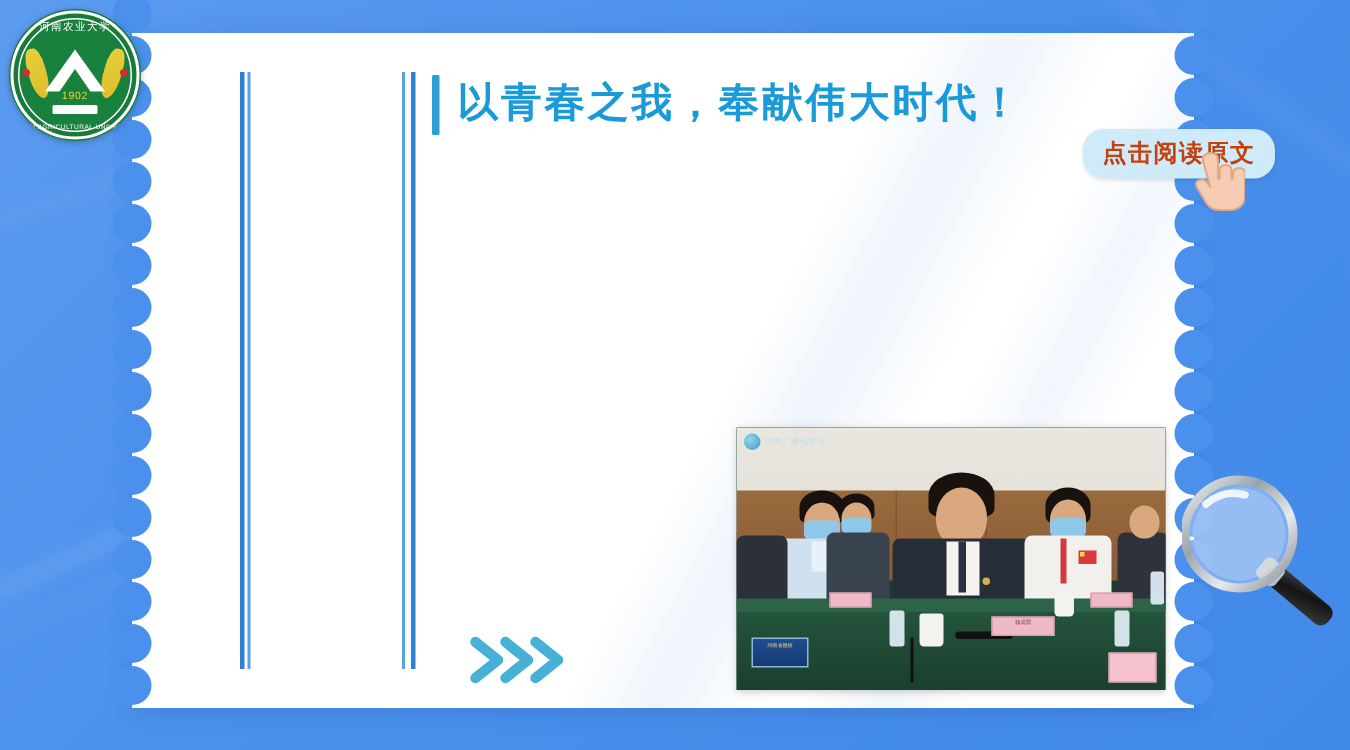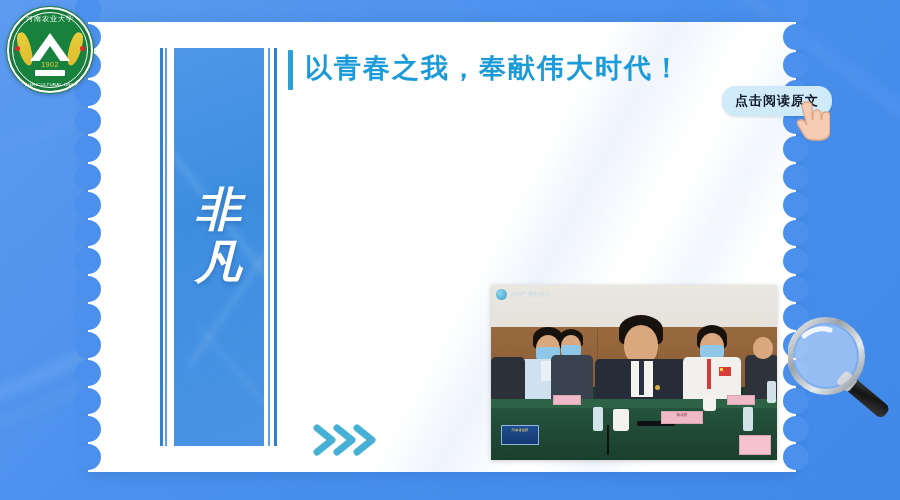--- a/index.html
+++ b/index.html
@@ -139,22 +139,22 @@
   }
   .accent-bar{width:5px;height:40px;background:#2e9fd6;border-radius:1px;}
   .headline-text{
     font-size:27px;font-weight:700;color:#1a9ad9;letter-spacing:2px;
     white-space:nowrap;
   }
 
   
   .cta{
     position:absolute;left:722px;top:86px;
-    background:#cfeaf8;color:#0f172a;
-    font-size:13px;font-weight:700;letter-spacing:1px;
+    background:#cfeaf8;color:#c2410c;
+    font-size:16px;font-weight:700;letter-spacing:1px;
     padding:6px 13px;border-radius:14px;white-space:nowrap;
     box-shadow:0 1px 3px rgba(0,0,0,.12);
   }
   .hand{
     position:absolute;left:790px;top:99px;width:40px;height:42px;
   }
 
   
   .body-text{
     position:absolute;left:284px;top:140px;width:540px;
@@ -272,26 +272,20 @@
     <div class="roof-cut"></div>
     <div class="book"></div>
     <div class="year">1902</div>
     <div class="botname">HENAN AGRICULTURAL UNIVERSITY</div>
     <div class="ring-outer"></div>
   </div>
 
   <div class="banner-wrap">
     <div class="stripe st1"></div>
     <div class="stripe thin st2"></div>
-    <div class="banner">
-      <div class="fold f1"></div>
-      <div class="fold f2"></div>
-      <div class="fold f3"></div>
-      <div class="banner-text">非凡</div>
-    </div>
     <div class="stripe thin st3"></div>
     <div class="stripe st4"></div>
   </div>
 
   <div class="headline">
     <div class="accent-bar"></div>
     <div class="headline-text">以青春之我，奉献伟大时代！</div>
   </div>
 
   <div class="cta">点击阅读原文</div>

